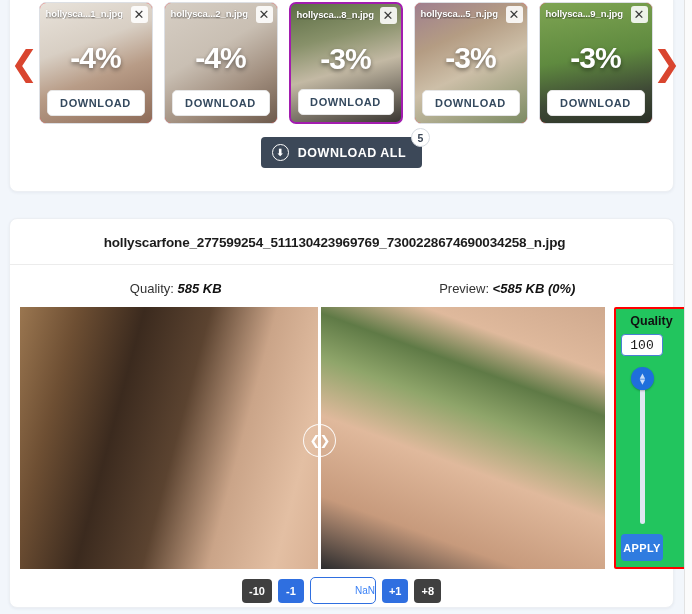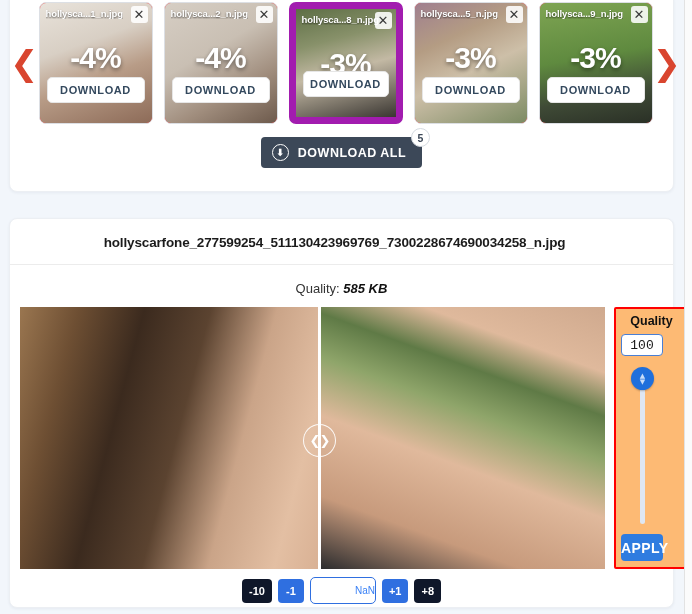--- a/index.html
+++ b/index.html
@@ -61,21 +61,21 @@
     position: relative;
     width: 114px; height: 122px;
     border-radius: 7px;
     border: 1px solid #dcdfe4;
     background: #ef4444;
     overflow: hidden;
     cursor: pointer;
     flex: 0 0 auto;
   }
   .thumb-card.selected {
-    border: 7px solid #a21caf;
+    border: 2px solid #a21caf;
     box-shadow: 0 0 0 1px #2a77d6 inset;
   }
   .thumb-photo {
     position: absolute; inset: 0;
     background-size: cover; background-position: center;
   }
   .thumb-name {
     position: absolute; left: 6px; top: 5px;
     font-size: 9.5px; font-weight: 700; color: #ffffff;
     text-shadow: 0 1px 2px rgba(0,0,0,0.65);
@@ -91,21 +91,21 @@
     cursor: pointer; font-family: "DejaVu Sans", sans-serif;
   }
   .thumb-pct {
     position: absolute; left: 0; right: 0; top: 38px;
     text-align: center;
     font-size: 30px; font-weight: 700; color: #ffffff;
     text-shadow: 0 2px 4px rgba(0,0,0,0.45);
     letter-spacing: -1px;
   }
   .thumb-dl {
-    position: absolute; left: 7px; right: 7px; bottom: 20px;
+    position: absolute; left: 7px; right: 7px; bottom: 7px;
     height: 26px; background: #ffffff; border-radius: 5px;
     border: 1px solid #e6e6e6;
     display: flex; align-items: center; justify-content: center;
     font-size: 11px; font-weight: 600; color: #34495e;
     letter-spacing: 0.6px; cursor: pointer;
   }
 
   
   .dl-all-wrap {
     position: absolute; left: 0; right: 0; top: 144px;
@@ -180,21 +180,21 @@
     color: #ffffff; font-size: 13px; letter-spacing: -1px;
     cursor: ew-resize; font-family: "DejaVu Sans", sans-serif;
     background: rgba(255,255,255,0.04);
   }
 
   
   .quality-panel {
     position: absolute; left: 604px; top: 88px;
     width: 75px; height: 262px;
     border: 2px solid #ff0000;
-    background: #fdba74;
+    background: #22c55e;
     border-radius: 2px;
   }
   .q-label {
     position: absolute; left: 0; right: 0; top: 5px;
     text-align: center; font-size: 12.5px; font-weight: 700; color: #111111;
   }
   .q-input {
     position: absolute; left: 5px; top: 25px;
     width: 42px; height: 22px;
     border: 1px solid #4a7fd4; border-radius: 4px;
@@ -216,38 +216,38 @@
     display: flex; flex-direction: column;
     align-items: center; justify-content: center;
     color: #c9ddf8; font-size: 7px; line-height: 6px;
     cursor: grab; font-family: "DejaVu Sans", sans-serif;
   }
   .q-apply {
     position: absolute; left: 5px; bottom: 6px;
     width: 42px; height: 27px;
     background: #2f7ce0; color: #ffffff;
     border: none; border-radius: 4px;
-    font-size: 14px; font-weight: 700; letter-spacing: 0.4px;
+    font-size: 11px; font-weight: 700; letter-spacing: 0.4px;
     cursor: pointer; font-family: "Liberation Sans", sans-serif; text-align: center;
   }
 
   
   .stepper {
     position: absolute; left: 0; right: 0; top: 358px;
     display: flex; justify-content: center; align-items: center; gap: 6px;
   }
   .step-btn {
     height: 24px; min-width: 26px; padding: 0 7px;
     border: none; border-radius: 4px;
     font-size: 11px; font-weight: 700; color: #ffffff;
     display: flex; align-items: center; justify-content: center;
     cursor: pointer; font-family: "Liberation Sans", sans-serif;
   }
   .step-btn.strong { background: #2f6fe0; }
-  .step-btn.weak   { background: #0f172a; }
+  .step-btn.weak   { background: #404040; }
   .step-val {
     width: 66px; height: 27px;
     border: 1px solid #2f6fe0; border-radius: 5px;
     background: #ffffff; text-align: center;
     font-size: 10px; color: #3b82f6;
     font-family: "Liberation Sans", sans-serif;
     outline: none;
     padding-left: 44px;
   }
 </style>
@@ -320,20 +320,23 @@
 
   <div class="card" id="detail-card">
 
     <div class="detail-title">hollyscarfone_277599254_511130423969769_7300228674690034258_n.jpg</div>
     <div class="detail-sep"></div>
 
     <div class="sizes">
       <div class="size-cell">
         <span>Quality: </span><b>585 KB</b>
       </div>
+      <div class="size-cell">
+        <span>Preview: </span><b>&lt;585 KB (0%)</b>
+      </div>
     </div>
 
     <div class="viewer">
       <div class="view-left" style="background:linear-gradient(105deg,#9a7650 0%,#6e4f33 16%,#3b2a1e 34%,#5b4330 52%,#caa488 70%,#e3bfa3 88%,#d9b194 100%);"></div>
       <div class="view-right" style="background:linear-gradient(200deg,#cfa98e 0%,#dfb99c 18%,#5f7a46 30%,#8fa56a 42%,#e0b99c 58%,#c79a7c 80%,#2c2c2e 100%);"></div>
       <div class="view-divider"></div>
       <div class="view-handle">❮❯</div>
     </div>
 
     <div class="quality-panel">

